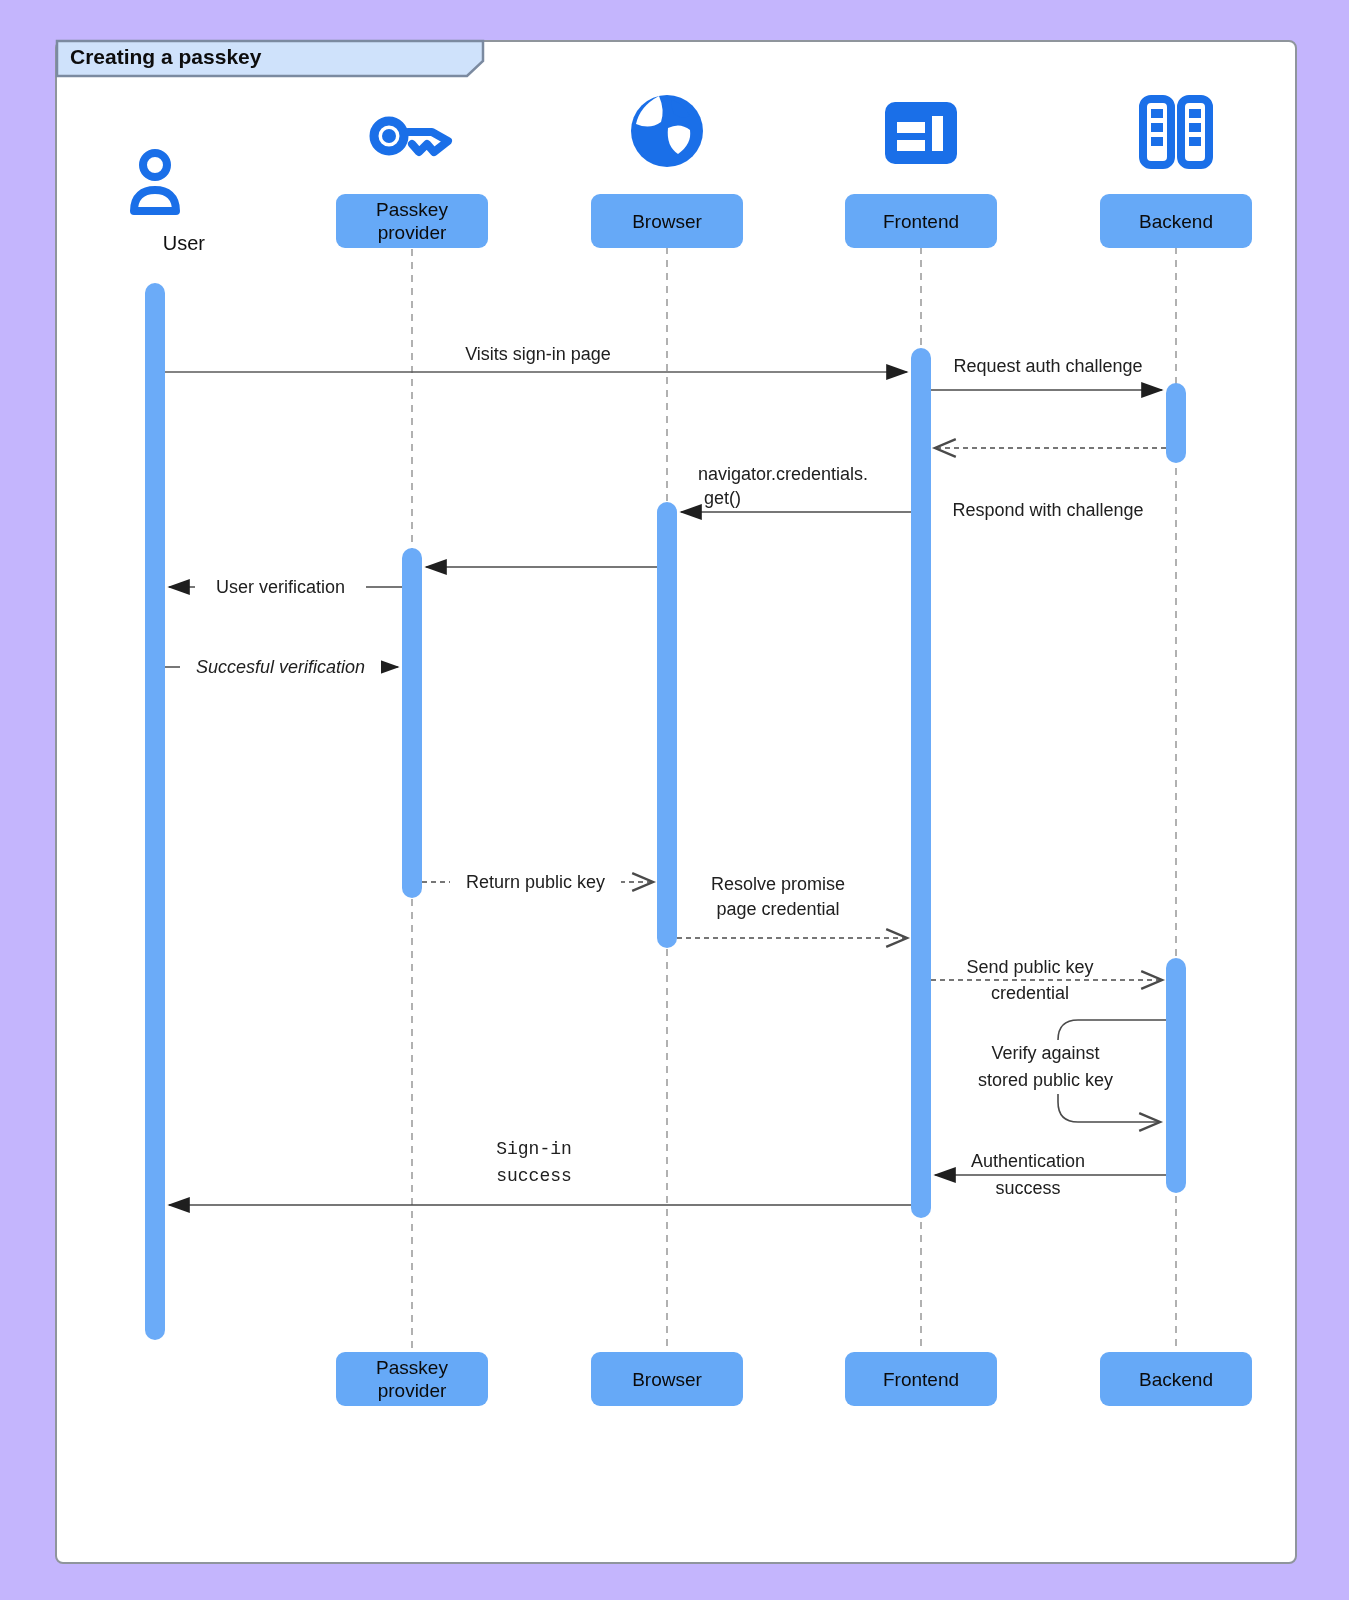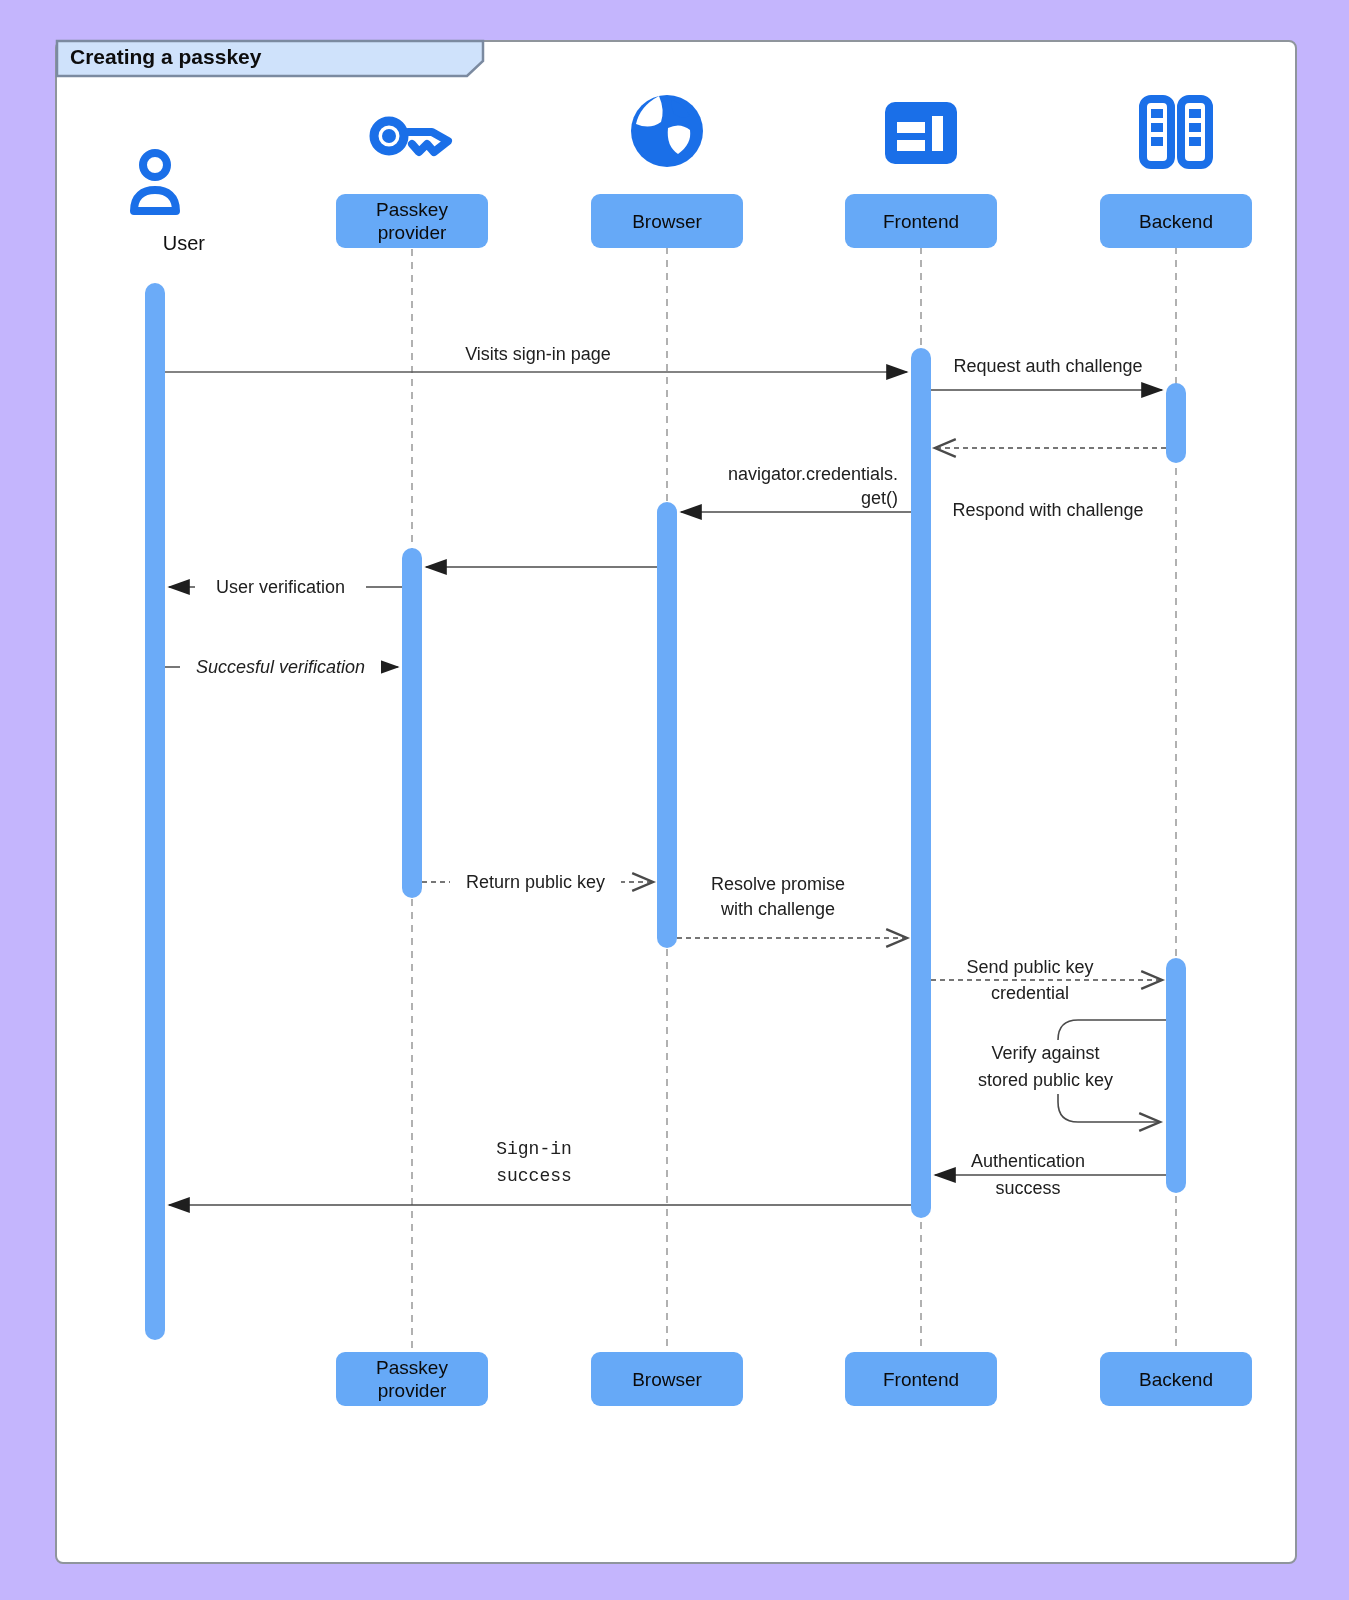--- a/index.html
+++ b/index.html
@@ -137,36 +137,36 @@
 
   <div class="abs mlabel" style="left:408px;top:342px;width:260px;">
     <span style="display:block">Visits sign-in page</span>
   </div>
   <div class="abs mlabel" style="left:928px;top:354px;width:240px;">
     <span style="display:block">Request auth challenge</span>
   </div>
   <div class="abs mlabel" style="left:928px;top:454px;width:240px;margin-top:44px;">
     <span style="display:block">Respond with challenge</span>
   </div>
-  <div class="abs mlabel left" style="left:698px;top:462px;width:200px;line-height:24px;text-align:right;">
+  <div class="abs mlabel left" style="left:698px;top:462px;width:200px;line-height:24px;">
     <span style="display:block">navigator.credentials.</span>
     <span style="display:block;padding-left:6px;">get()</span>
   </div>
   <div class="abs mlabel bgw" style="left:195px;top:575px;width:165px;line-height:24px;">
     <span style="display:block">User verification</span>
   </div>
   <div class="abs mlabel bgw" style="left:180px;top:655px;width:195px;line-height:24px;font-style:italic;">
     <span style="display:block">Succesful verification</span>
   </div>
   <div class="abs mlabel bgw" style="left:450px;top:870px;width:165px;line-height:24px;">
     <span style="display:block">Return public key</span>
   </div>
   <div class="abs mlabel" style="left:688px;top:872px;width:180px;">
     <span style="display:block">Resolve promise</span>
-    <span style="display:block">with challenge</span>
+    <span style="display:block">page credential</span>
   </div>
   <div class="abs mlabel" style="left:940px;top:954px;width:180px;line-height:26px;">
     <span style="display:block">Send public key</span>
     <span style="display:block">credential</span>
   </div>
   <div class="abs mlabel bgw" style="left:950px;top:1040px;width:185px;line-height:27px;">
     <span style="display:block">Verify against</span>
     <span style="display:block">stored public key</span>
   </div>
   <div class="abs mlabel" style="left:938px;top:1148px;width:180px;line-height:27px;">

